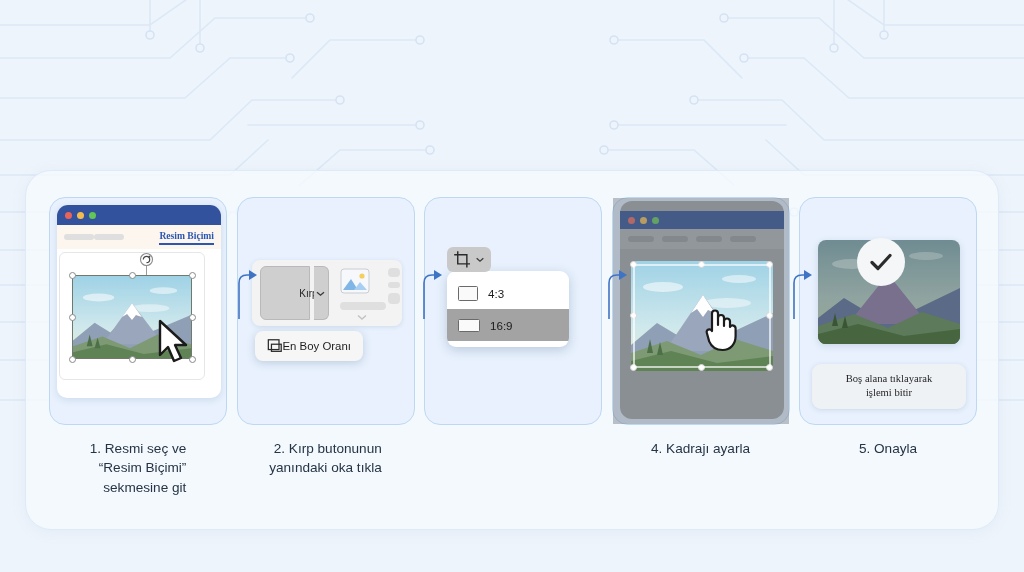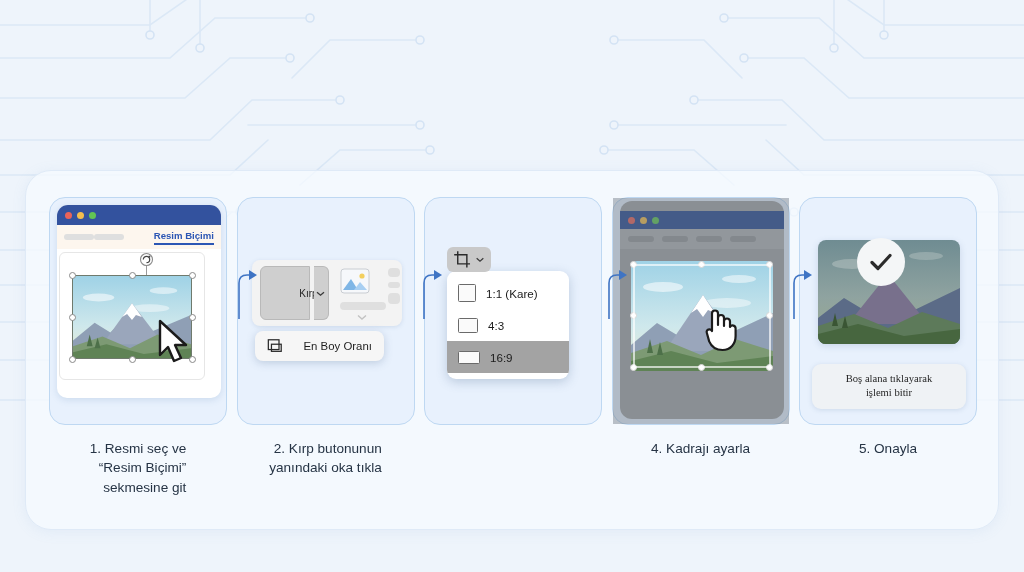--- a/index.html
+++ b/index.html
@@ -128,20 +128,21 @@
   .dot.y { background: #f3bd4e; }
   .dot.g { background: #62c554; }
 
   .win-tabs {
     height: 24px;
     background: #fdf6ee;
     display: flex;
     align-items: center;
     padding: 0 7px;
     position: relative;
+    font-family: Liberation Serif, serif;
   }
   .tab-ghost {
     width: 30px; height: 6px;
     border-radius: 3px;
     background: #dfdfdf;
   }
   .tab-active {
     margin-left: auto;
     font-size: 9.6px;
     color: #2c56b4;
@@ -232,21 +233,21 @@
     border-radius: 4px;
   }
 
   .tooltip {
     position: absolute;
     background: #f6f6f6;
     border-radius: 8px;
     box-shadow: 0 2px 8px rgba(70,100,140,.26);
     display: flex;
     align-items: center;
-    gap: 21px;
+    gap: 0;
     padding: 7px 12px;
     z-index: 8;
   }
   .tooltip-text {
     font-size: 11.4px;
     color: #1d1d1d;
   }
 
   
   .crop-toggle {
@@ -570,24 +571,20 @@
             <path d="M6 1.5 V17.5 H21.5" fill="none" stroke="#2a2a2a" stroke-width="1.8"></path>
             <path d="M1.5 6 H17.5 V22" fill="none" stroke="#2a2a2a" stroke-width="1.8"></path>
           </svg>
           <svg width="10" height="7" viewBox="0 0 12 8">
             <path d="M2 2.5 L6 6 L10 2.5" fill="none" stroke="#3a3a3a" stroke-width="1.5"></path>
           </svg>
         </div>
 
         <div class="menu">
           <div class="menu-item">
-            <span class="ratio-box" style="width:18px;height:18px;"></span>
-            <span class="menu-item-label">1:1 (Kare)</span>
-          </div>
-          <div class="menu-item">
             <span class="ratio-box" style="width:20px;height:15px;"></span>
             <span class="menu-item-label">4:3</span>
           </div>
           <div class="menu-item sel">
             <span class="ratio-box" style="width:22px;height:13px;"></span>
             <span class="menu-item-label">16:9</span>
           </div>
         </div>
       </div>
     </div>

